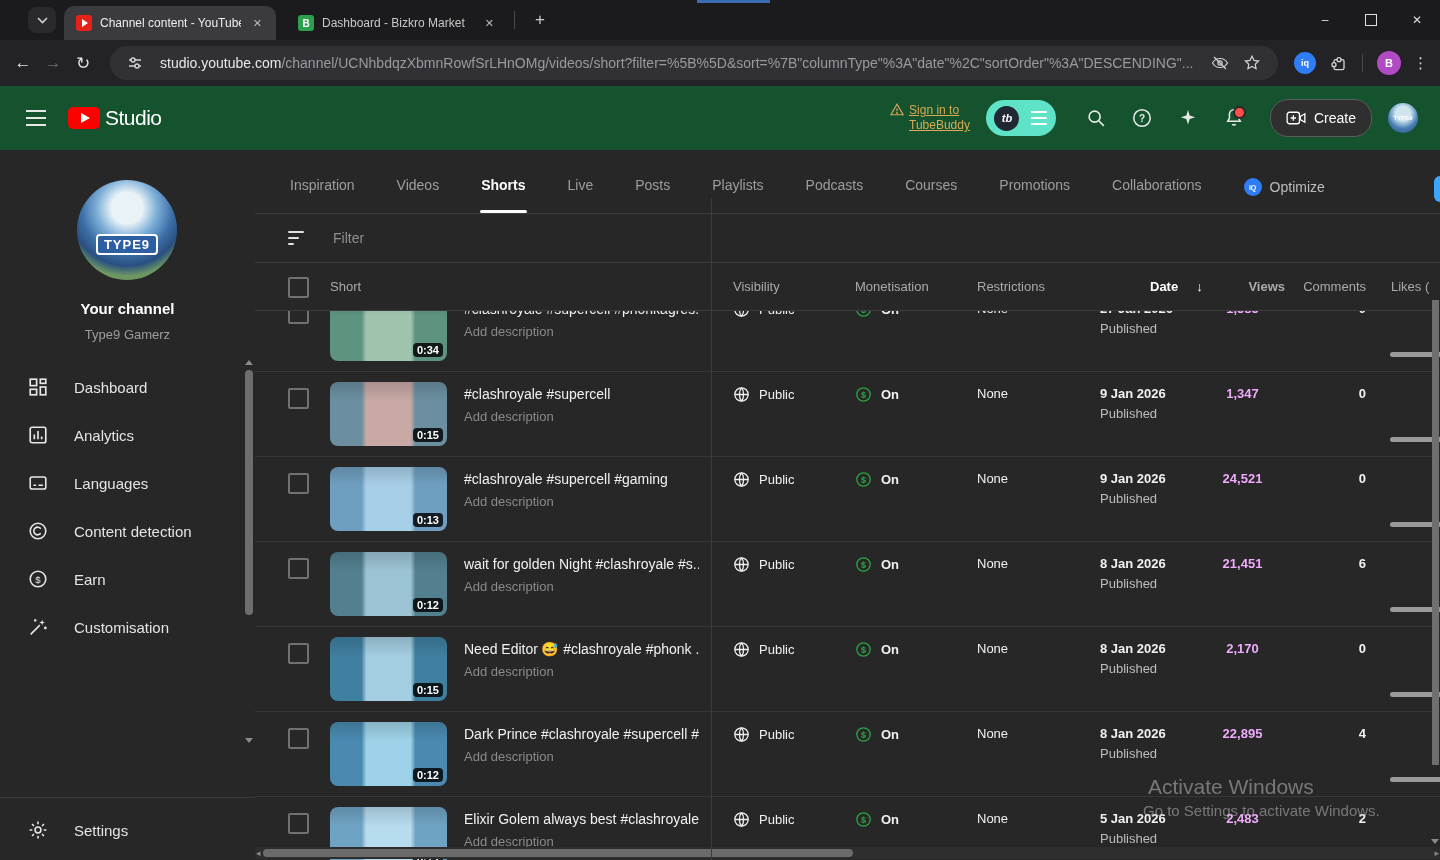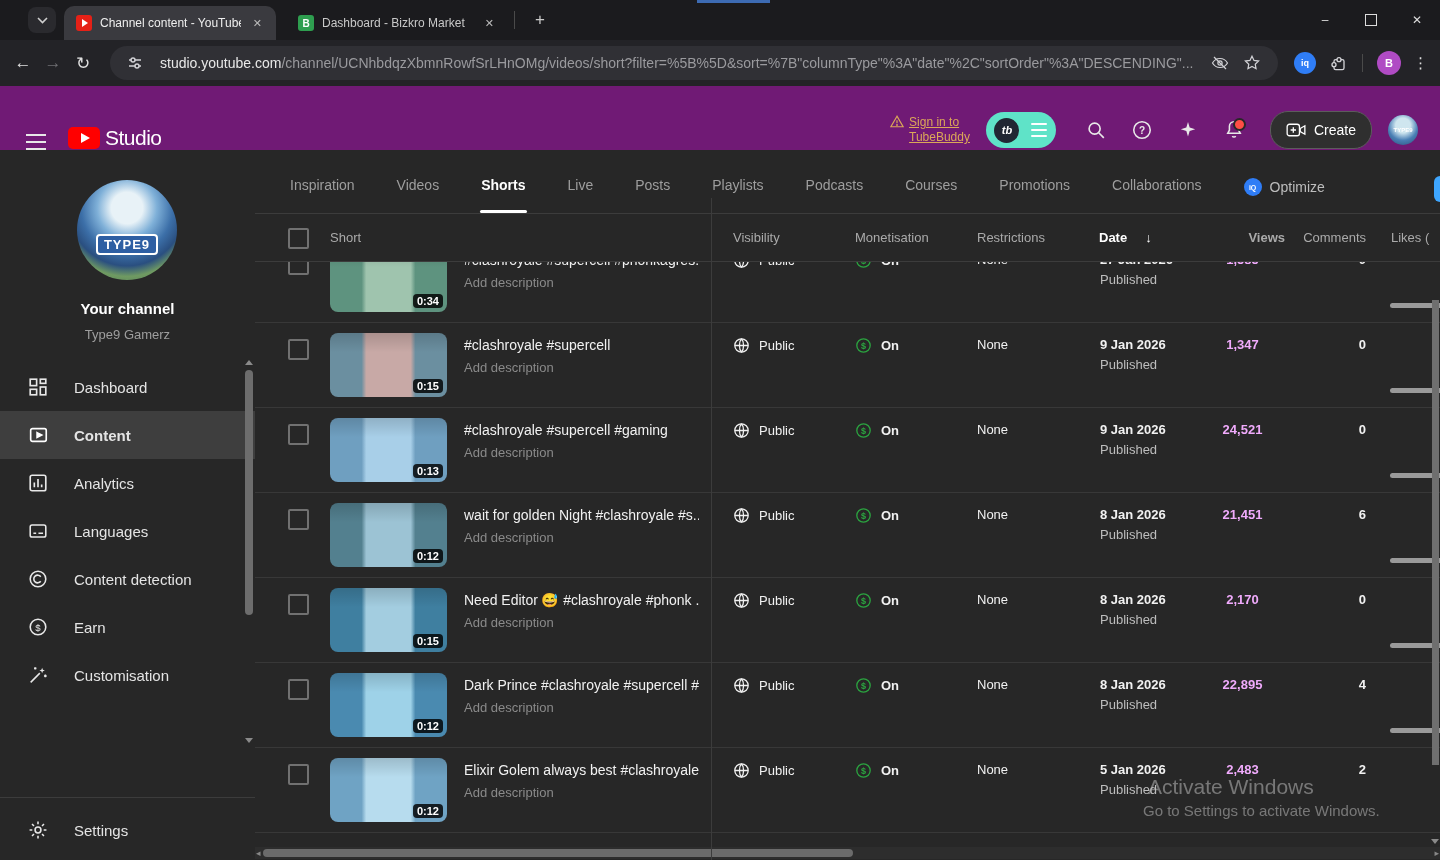--- a/index.html
+++ b/index.html
@@ -29,21 +29,21 @@
   .omnibox{flex:1;height:34px;margin:0 10px 0 12px;background:#303035;border-radius:17px;display:flex;align-items:center;padding:0 10px;min-width:0;}
   .omni-url{flex:1;font-size:14px;white-space:nowrap;overflow:hidden;margin-left:10px;}
   .omni-url .host{color:#e8e8e8;}
   .omni-url .rest{color:#9a9a9e;}
   .omni-ic{color:#d2d2d6;margin:0 7px;flex:none;display:flex;}
   .ext-circle{width:22px;height:22px;border-radius:50%;background:#2f7df6;color:#fff;font-size:9px;font-weight:bold;display:flex;align-items:center;justify-content:center;flex:none;margin:0 6px;}
   .toolbar-sep{width:1px;height:18px;background:#4a4a4a;margin:0 6px;}
   .profile-circle{width:24px;height:24px;border-radius:50%;background:#b04bc4;color:#fff;font-size:11px;font-weight:bold;display:flex;align-items:center;justify-content:center;margin:0 8px;}
   .dots{font-size:15px;color:#ddd;margin:0 12px 0 4px;letter-spacing:0;}
   
-  .yt-header{position:absolute;top:86px;left:0;right:0;height:64px;background:#701a75;display:flex;align-items:flex-end;}
+  .yt-header{position:absolute;top:86px;left:0;right:0;height:64px;background:#14532d;display:flex;align-items:center;}
   .burger{margin-left:26px;display:flex;flex-direction:column;gap:5px;}
   .burger span{display:block;width:20px;height:2px;background:#e8e8e8;}
   .yt-logo{display:flex;align-items:center;gap:5px;margin-left:22px;}
   .yt-play{width:32px;height:22px;background:#f00;border-radius:5px;display:flex;align-items:center;justify-content:center;}
   .yt-play:before{content:"";width:0;height:0;border-left:9px solid #fff;border-top:5.5px solid transparent;border-bottom:5.5px solid transparent;margin-left:2px;}
   .yt-wordmark{font-size:21px;font-weight:500;letter-spacing:-.5px;color:#fff;}
   .hdr-right{margin-left:auto;display:flex;align-items:center;gap:6px;padding-right:22px;}
   .tb-signin{display:flex;align-items:flex-start;gap:5px;color:#dba858;font-size:12px;line-height:15px;margin-right:10px;}
   .tb-signin .txt{text-decoration:underline;}
   .tb-pill{width:70px;height:36px;border-radius:18px;background:#5fe3c8;display:flex;align-items:center;justify-content:center;gap:12px;margin-right:14px;}
@@ -89,21 +89,21 @@
   .filter-label{margin-left:29px;font-size:14px;color:#8f8f8f;}
   
   .thead{height:47px;border-bottom:1px solid #3c3c3c;position:relative;font-size:13px;color:#aaa;}
   .col-sep{position:absolute;left:456px;top:0;bottom:15px;width:1px;background:#3c3c3c;z-index:3;}
   .hcell{position:absolute;top:16px;}
   .h-check{left:33px;top:14px;}
   .h-short{left:75px;}
   .h-vis{left:478px;}
   .h-mon{left:600px;}
   .h-res{left:722px;}
-  .h-date{left:844px;color:#fff;font-weight:bold;display:flex;align-items:center;gap:18px;}
+  .h-date{left:895px;color:#fff;font-weight:bold;display:flex;align-items:center;gap:18px;}
   .h-views{left:945px;width:85px;text-align:right;font-weight:bold;}
   .h-comments{left:1035px;width:76px;text-align:right;}
   .h-likes{left:1136px;white-space:nowrap;}
   .rows{position:relative;}
   .vrow{position:relative;height:84px;border-bottom:1px solid #383838;overflow:hidden;}
   .vrow:first-child{height:60px;}
   .vrow:first-child .row-inner{margin-top:-24px;}
   .row-inner{position:relative;height:84px;}
   .checkbox{position:absolute;width:17px;height:17px;border:2px solid #717171;border-radius:2px;background:transparent;}
   .r-check{left:33px;top:16px;}
@@ -277,29 +277,20 @@
         <span class="mi-ic">
             <svg width="22" height="22" viewBox="0 0 24 24" fill="none" stroke="#e8e8e8" stroke-width="1.8">
               <rect x="3.5" y="3.5" width="7" height="7"></rect>
               <rect x="14.5" y="3.5" width="6" height="4.5"></rect>
               <rect x="3.5" y="14.5" width="7" height="6"></rect>
               <rect x="14.5" y="12" width="6" height="8.5"></rect>
             </svg>
           </span>
         <span>Dashboard</span>
       </div>
-      <div class="menu-item active">
-        <span class="mi-ic">
-            <svg width="22" height="22" viewBox="0 0 24 24" fill="none" stroke="#fff" stroke-width="1.8">
-              <rect x="4" y="5" width="17" height="14" rx="2"></rect>
-              <path d="M11 9.5l5 2.5-5 2.5z" fill="#fff"></path>
-            </svg>
-          </span>
-        <span>Content</span>
-      </div>
       <div class="menu-item">
         <span class="mi-ic">
             <svg width="22" height="22" viewBox="0 0 24 24" fill="none" stroke="#e8e8e8" stroke-width="1.8">
               <rect x="3.5" y="3.5" width="17" height="17" rx="2"></rect>
               <path d="M8 16.5v-5M12 16.5v-9M16 16.5v-3"></path>
             </svg>
           </span>
         <span>Analytics</span>
       </div>
       <div class="menu-item">
@@ -368,20 +359,28 @@
       <div class="ctab">Courses</div>
       <div class="ctab">Promotions</div>
       <div class="ctab">Collaborations</div>
       <div class="ctab ext" style="padding-bottom:17px;">
         <span class="ext-dot">iQ</span>
         <span>Optimize</span>
       </div>
     </div>
     <div class="blue-sliver"></div>
 
+    <div class="filter-bar">
+      <span class="filter-ic">
+          <span></span>
+          <span></span>
+          <span></span>
+        </span>
+      <span class="filter-label">Filter</span>
+    </div>
 
     <div class="thead">
       <div class="checkbox h-check"></div>
       <div class="hcell h-short">Short</div>
       <div class="hcell h-vis">Visibility</div>
       <div class="hcell h-mon">Monetisation</div>
       <div class="hcell h-res">Restrictions</div>
       <div class="hcell h-date">
         <span>Date</span>
         <span>↓</span>

